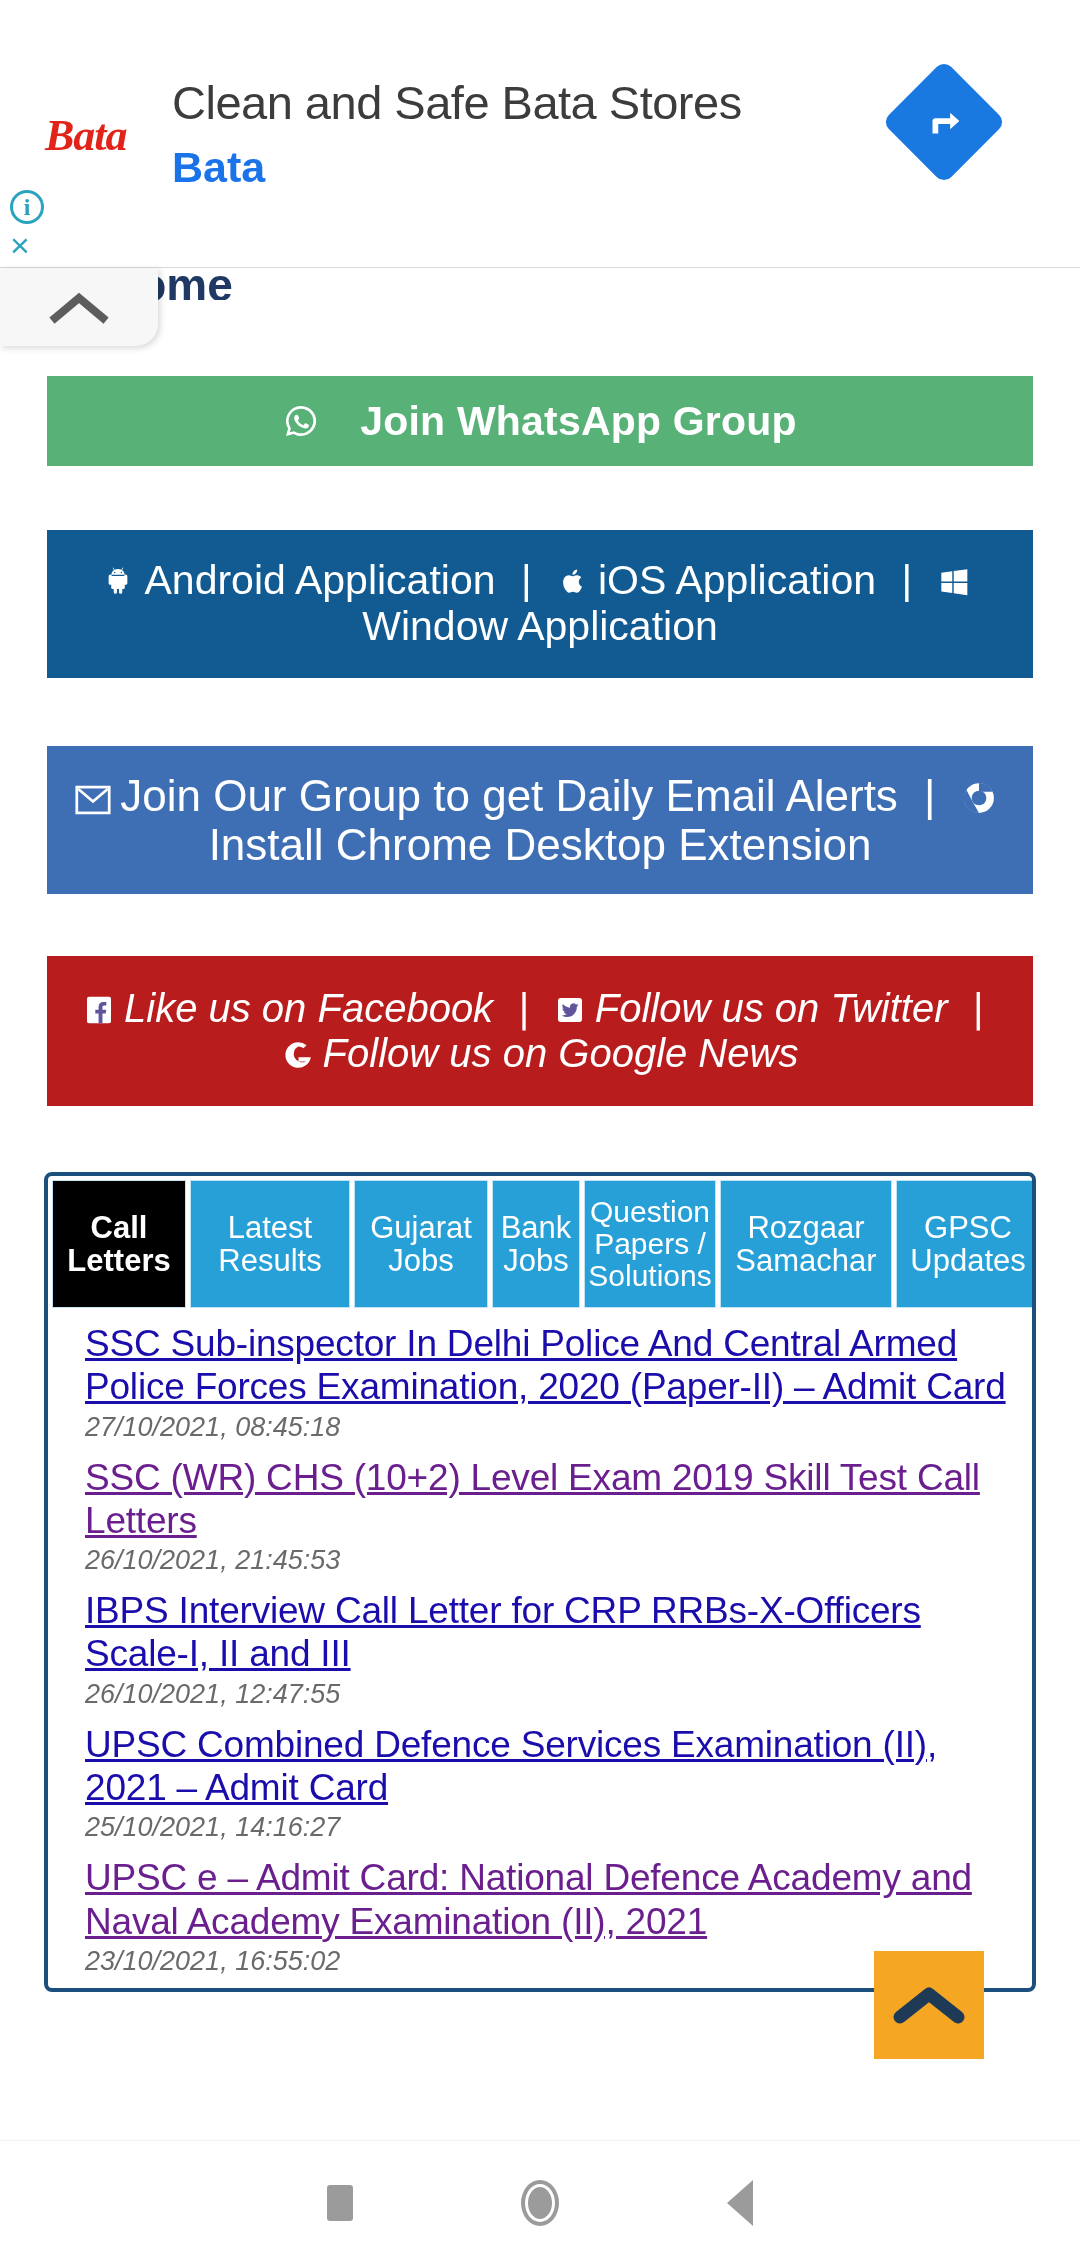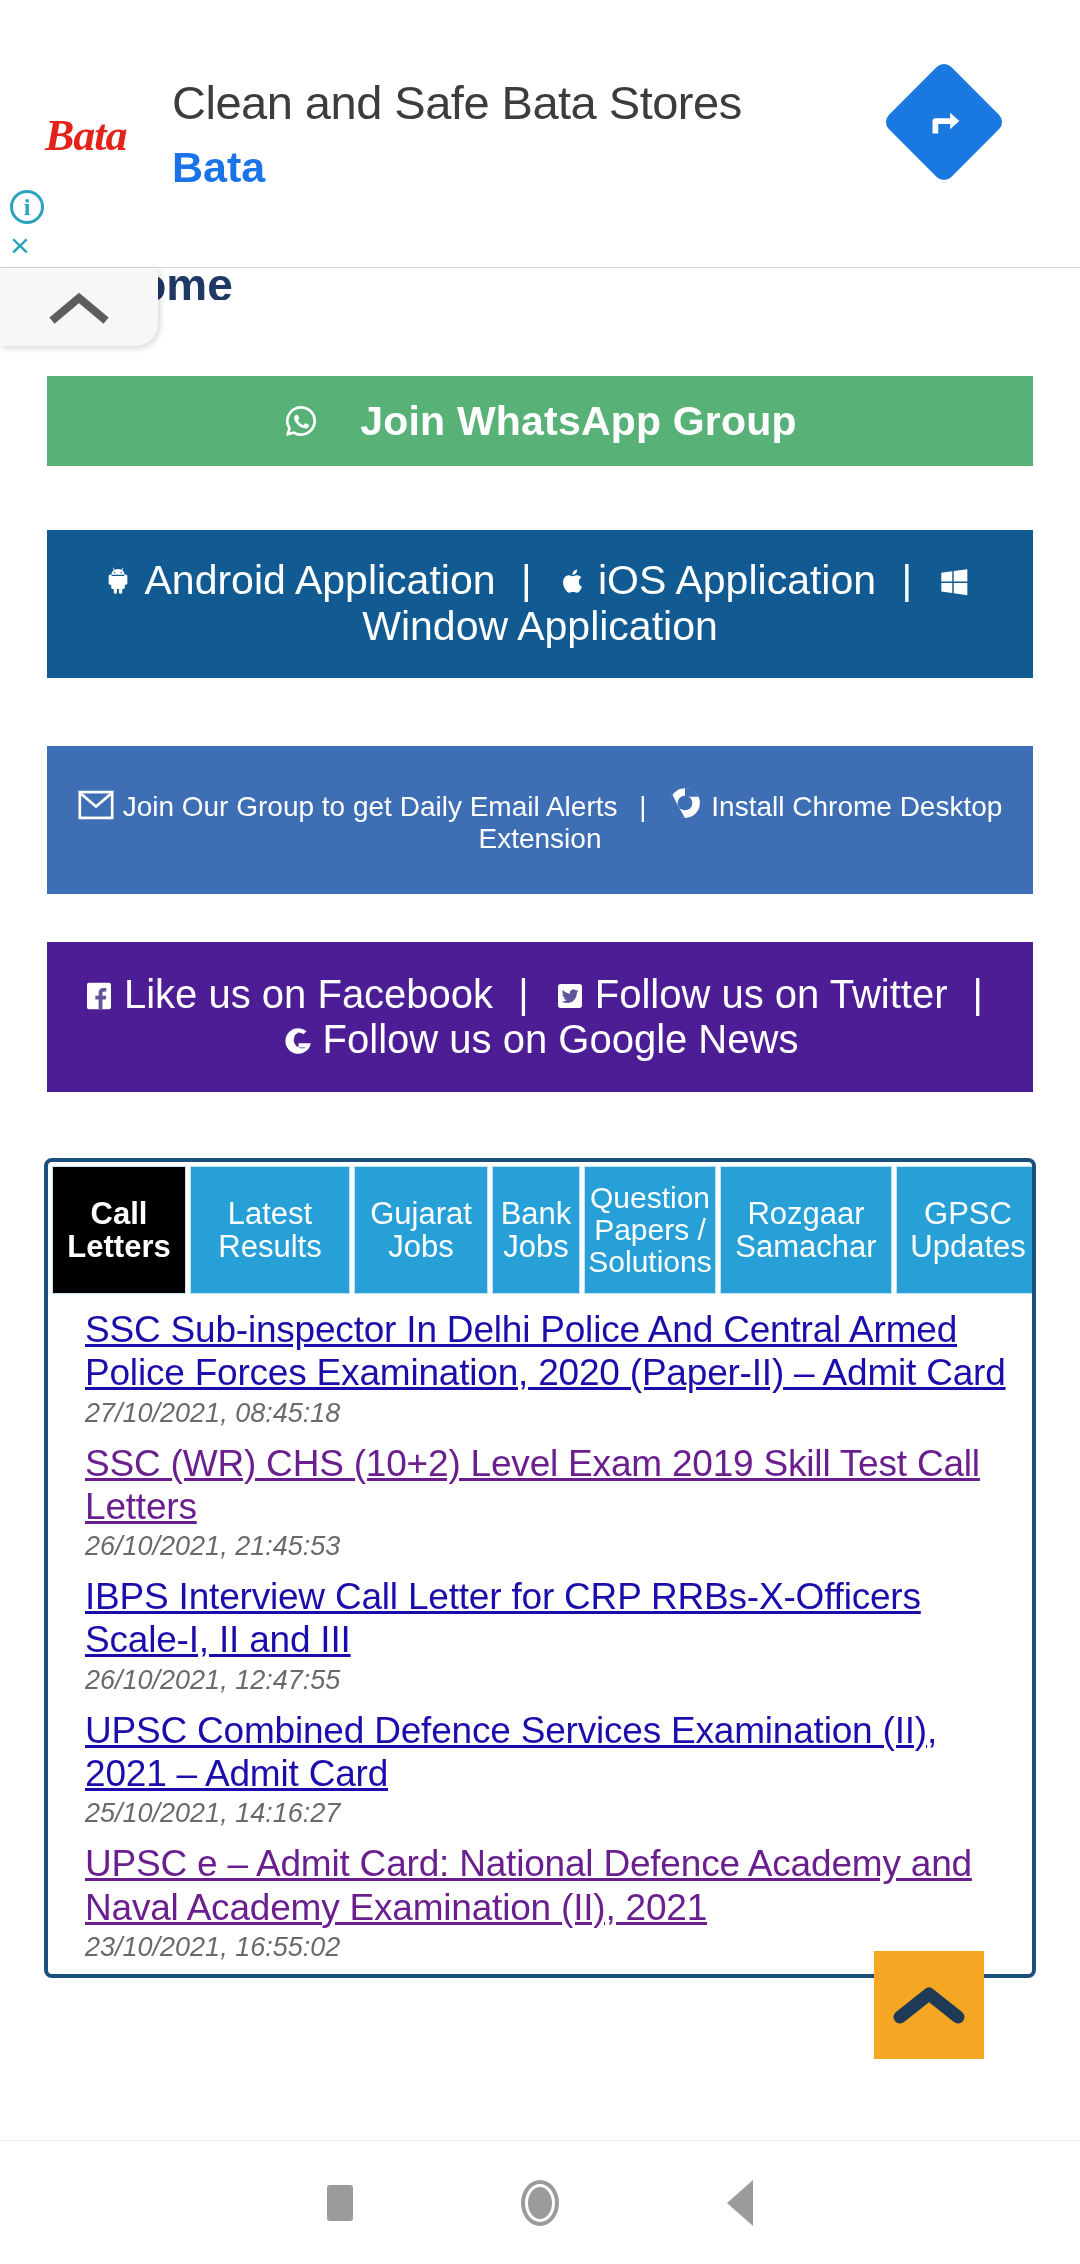--- a/index.html
+++ b/index.html
@@ -83,26 +83,26 @@
     font-size:41px; font-weight:bold; letter-spacing:0.2px;gap:32px;
   }
   .apps-banner {
     margin-top:64px;
     background:#115B92; min-height:148px; padding:16px 22px;
     font-size:41px; line-height:1.12;
   }
   .email-banner {
     margin-top:68px;
     background:#3E6FB5; min-height:148px; padding:16px 22px;
-    font-size:28px; line-height:1.12;
+    font-size:44px; line-height:1.12;
   }
   .social-banner {
-    margin-top:48px;
-    background:#4c1d95; min-height:150px; padding:16px 22px;
-    font-size:40px; line-height:1.12;
+    margin-top:62px;
+    background:#b91c1c; min-height:150px; padding:16px 22px;
+    font-size:40px; line-height:1.12;font-style:italic;
   }
   .sep { display:inline-block; padding:0 14px; }
   .ico { display:inline-block; vertical-align:-4px; margin-right:9px; }
   .ico svg { display:block; }
 
   
   .tabbox {
     margin:66px 44px 0 44px;
     border:4px solid #1B4F7E; border-radius:8px;
     background:#ffffff; overflow:hidden;

